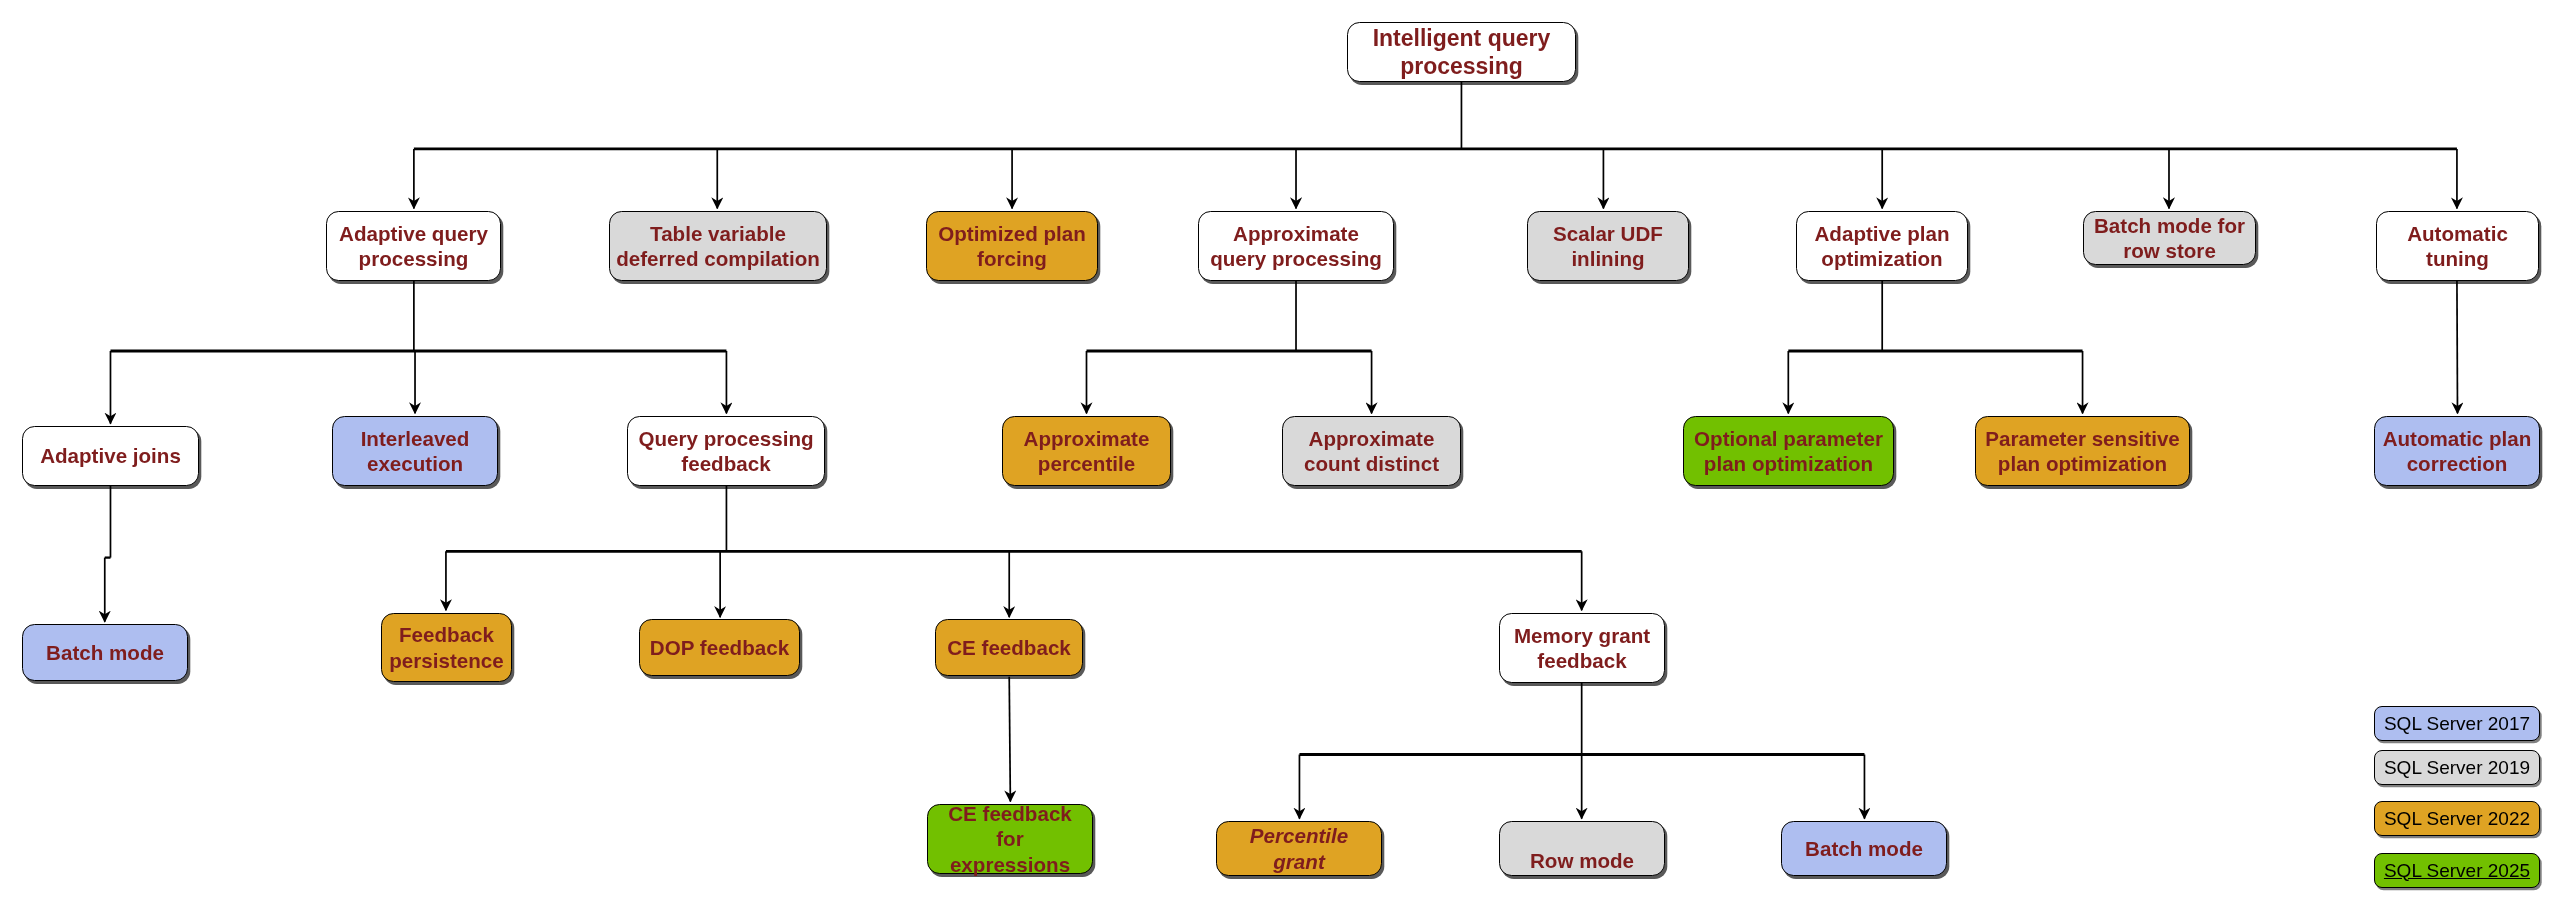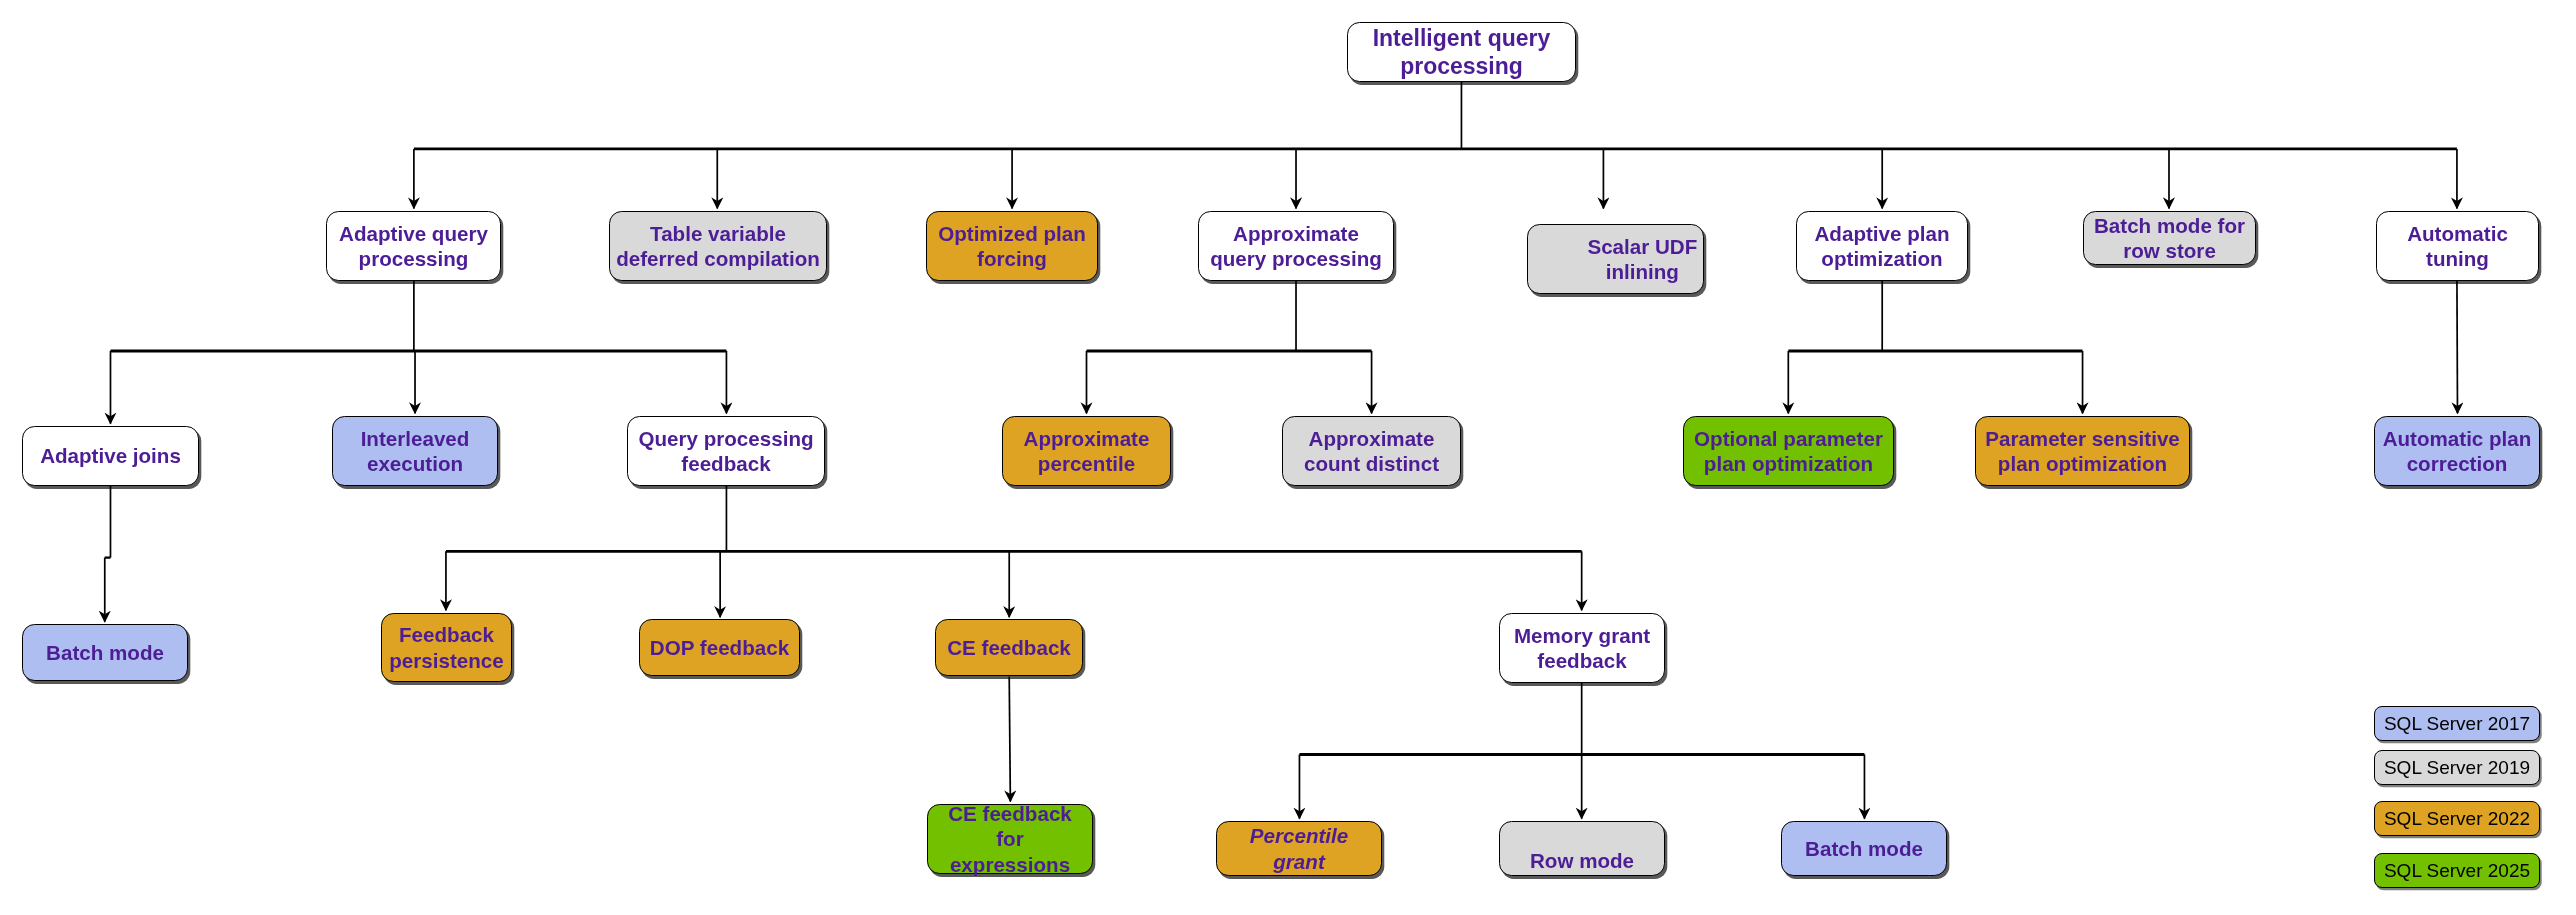--- a/index.html
+++ b/index.html
@@ -28,21 +28,21 @@
   .node {
     position: absolute;
     box-sizing: border-box;
     border: 1.7px solid #000000;
     border-radius: 12.6px;
     background: #ffffff;
     display: flex;
     align-items: center;
     justify-content: center;
     text-align: center;
-    color: #4c1d95;
+    color: #7f1d1d;
     line-height: 1.22;
     padding: 2.3px 5.7px;
     box-shadow: 2.3px 2.9px 0 rgba(0,0,0,0.65);
   }
   .node .lbl {
     display: block;
     white-space: pre-line;
   }
   .root {
     font-size: 23px;
@@ -141,21 +141,21 @@
 deferred compilation</span>
       </div>
       <div class="node lvl2 fill-amber" style="left: 926px; top: 211px; width: 172px; height: 70px;">
         <span class="lbl">Optimized plan
 forcing</span>
       </div>
       <div class="node lvl2 fill-white" style="left: 1198px; top: 211px; width: 196px; height: 70px;">
         <span class="lbl">Approximate
 query processing</span>
       </div>
-      <div class="node lvl2 fill-gray" style="left: 1527px; top: 224px; width: 177px; height: 70px; justify-content: flex-end;">
+      <div class="node lvl2 fill-gray" style="left: 1527px; top: 211px; width: 162px; height: 70px;">
         <span class="lbl">Scalar UDF
 inlining</span>
       </div>
       <div class="node lvl2 fill-white" style="left: 1796px; top: 211px; width: 172px; height: 70px;">
         <span class="lbl">Adaptive plan
 optimization</span>
       </div>
       <div class="node lvl2 fill-gray" style="left: 2083px; top: 211px; width: 173px; height: 54px;">
         <span class="lbl">Batch mode for
 row store</span>
@@ -230,18 +230,18 @@
   <div class="legend" id="legend">
       <div class="legend-item fill-blue" style="left: 2374px; top: 698px; width: 166px; height: 35px; background: rgb(174, 190, 240); margin-top: 8px;">
         <span>SQL Server 2017</span>
       </div>
       <div class="legend-item fill-gray" style="left: 2374px; top: 750px; width: 166px; height: 35px; background: rgb(217, 217, 217);">
         <span>SQL Server 2019</span>
       </div>
       <div class="legend-item fill-amber" style="left: 2374px; top: 801px; width: 166px; height: 35px; background: rgb(223, 163, 35);">
         <span>SQL Server 2022</span>
       </div>
-      <div class="legend-item fill-green" style="left: 2374px; top: 853px; width: 166px; height: 35px; background: rgb(114, 192, 0);">
+      <div class="legend-item fill-green" style="left: 2374px; top: 853px; width: 166px; height: 35px; background: rgb(114, 192, 0); text-decoration: underline;">
         <span>SQL Server 2025</span>
       </div>
     </div>
 </div>
 
 
 </body></html>

